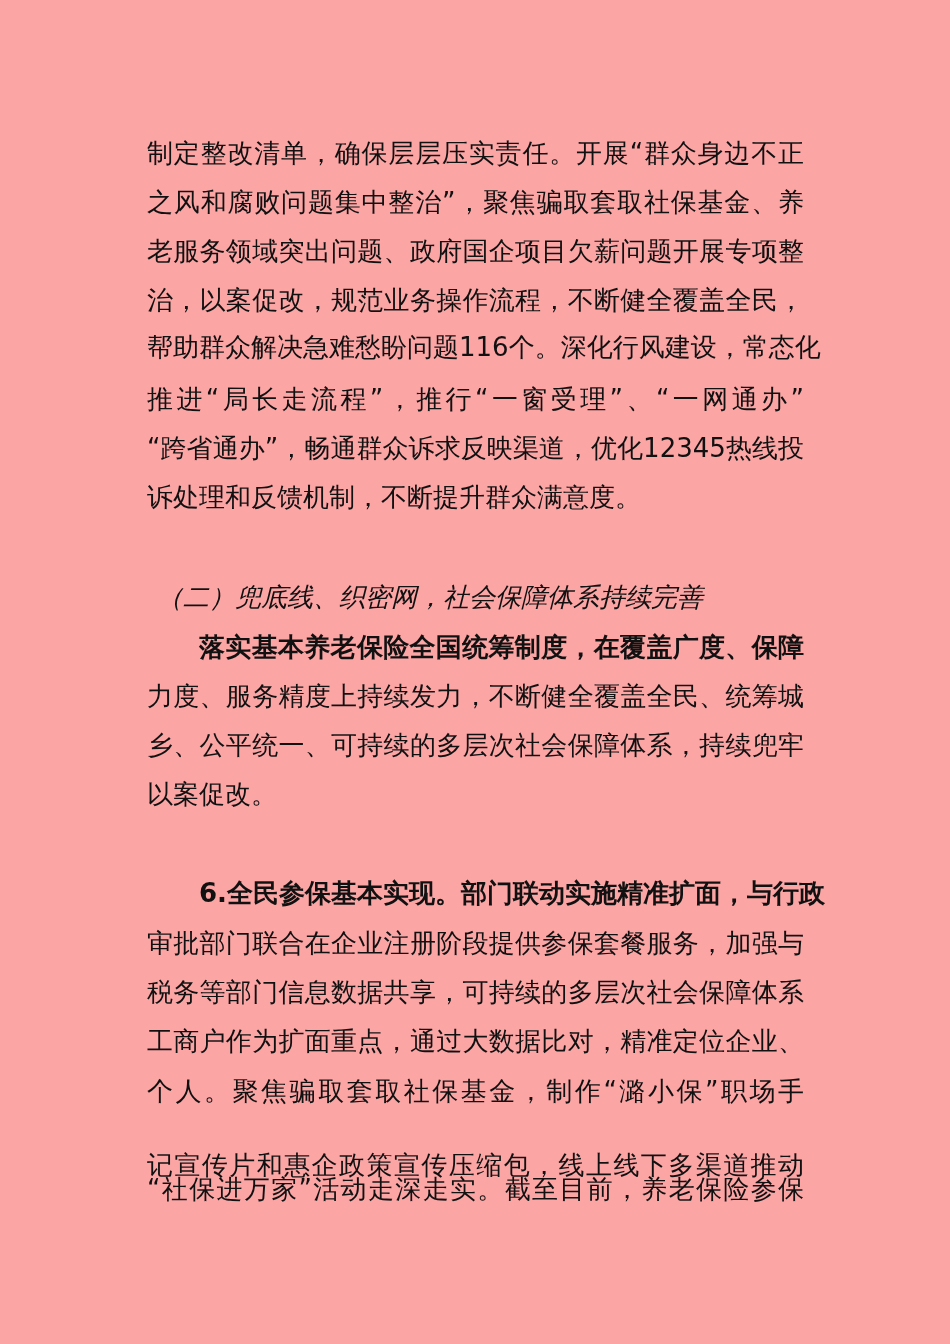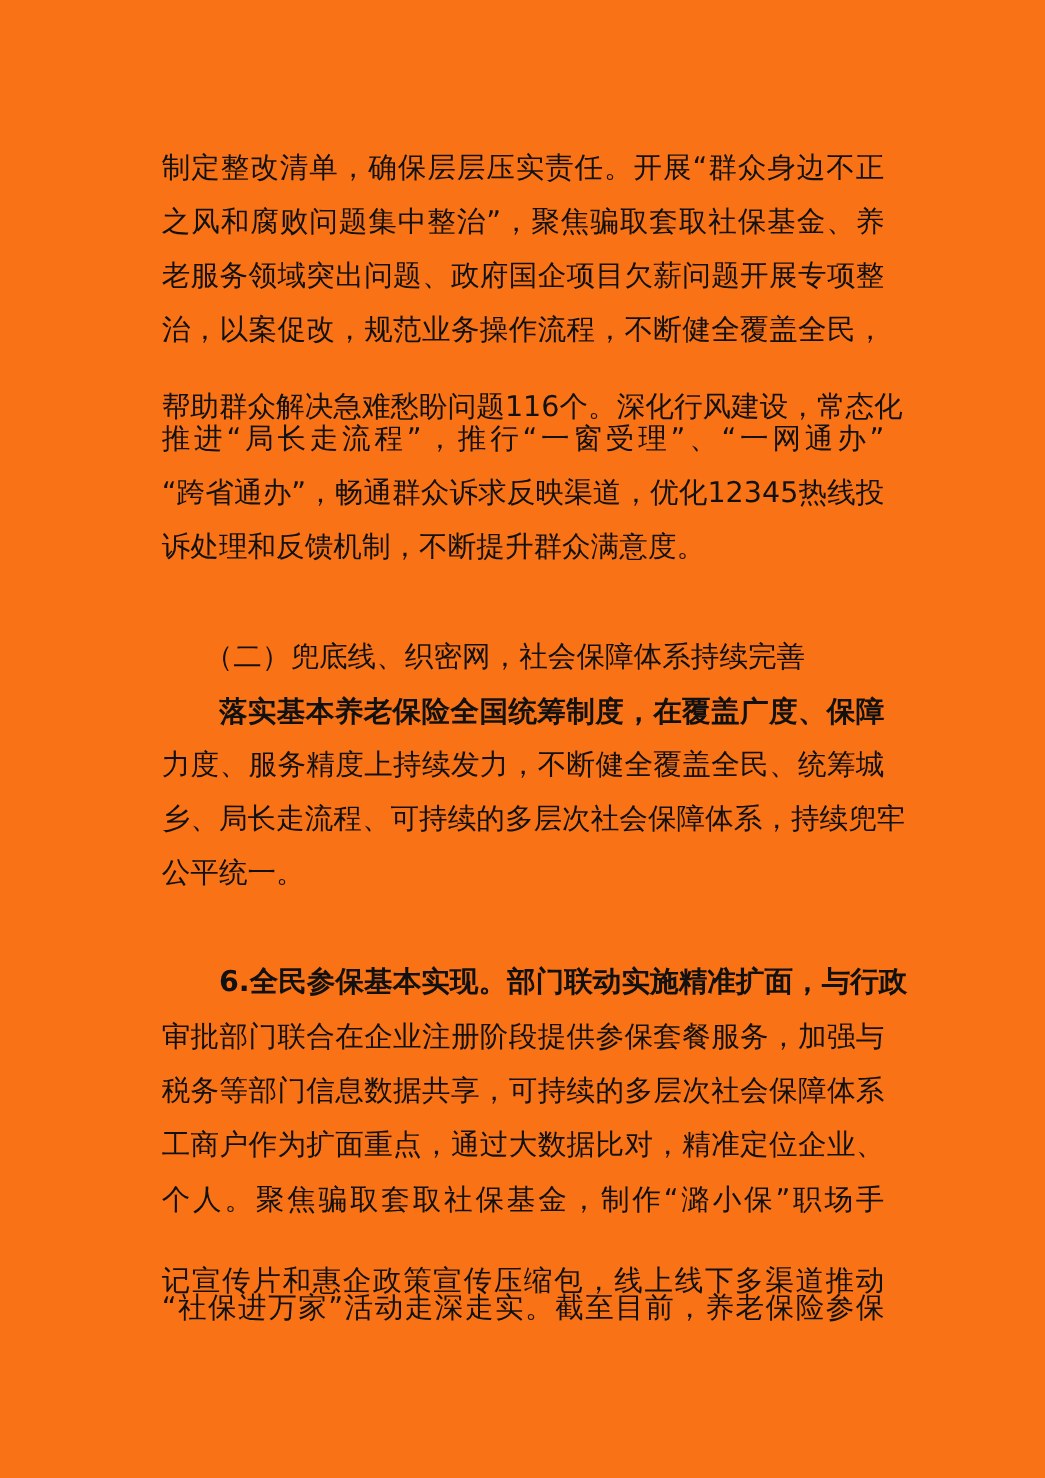--- a/index.html
+++ b/index.html
@@ -1,58 +1,58 @@
 <!DOCTYPE html>
 <html><head>
 <meta charset="utf-8">
 <style>
   html, body { margin: 0; padding: 0; background: #ffffff; }
   body { width: 950px; height: 1344px; position: relative; overflow: hidden; }
-  .page { position: absolute; left: 0; top: 0; width: 950px; height: 1344px; background: #f97316; }
+  .page { position: absolute; left: 0; top: 0; width: 950px; height: 1344px; background: #fca5a5; }
   .line {
     position: absolute;
     left: 147px;
     width: 657px;
     height: 34px;
     font-family: "DejaVu Sans", "Liberation Sans", sans-serif;
     font-size: 26px;
     line-height: 34px;
     color: #111111;
     white-space: nowrap;
     text-align: justify;
     text-align-last: justify;
     letter-spacing: 0;
   }
   .line.last { text-align-last: left; }
   .line.indent { left: 199px; width: 605px; font-weight: bold; }
-  .line.heading { left: 186px; width: 560px; text-align-last: left; }
+  .line.heading { left: 157px; width: 560px; text-align-last: left; font-style: italic; }
 </style>
 </head>
 <body>
 
 <div class="page">
 
   <div>
     <div class="line" style="top:136px">制定整改清单，确保层层压实责任。开展“群众身边不正</div>
     <div class="line" style="top:185px">之风和腐败问题集中整治”，聚焦骗取套取社保基金、养</div>
     <div class="line" style="top:234px">老服务领域突出问题、政府国企项目欠薪问题开展专项整</div>
     <div class="line" style="top:283px">治，以案促改，规范业务操作流程，不断健全覆盖全民，</div>
-    <div class="line" style="top:353px">帮助群众解决急难愁盼问题116个。深化行风建设，常态化</div>
+    <div class="line" style="top:330px">帮助群众解决急难愁盼问题116个。深化行风建设，常态化</div>
     <div class="line" style="top:382px">推进“局长走流程”，推行“一窗受理”、“一网通办”</div>
     <div class="line" style="top:431px">“跨省通办”，畅通群众诉求反映渠道，优化12345热线投</div>
     <div class="line last" style="top:480px">诉处理和反馈机制，不断提升群众满意度。</div>
   </div>
 
   <div class="line heading" style="top:580px">（二）兜底线、织密网，社会保障体系持续完善</div>
 
   <div>
     <div class="line indent" style="top:630px">落实基本养老保险全国统筹制度，在覆盖广度、保障</div>
     <div class="line" style="top:679px">力度、服务精度上持续发力，不断健全覆盖全民、统筹城</div>
-    <div class="line" style="top:728px">乡、局长走流程、可持续的多层次社会保障体系，持续兜牢</div>
-    <div class="line last" style="top:777px">公平统一。</div>
+    <div class="line" style="top:728px">乡、公平统一、可持续的多层次社会保障体系，持续兜牢</div>
+    <div class="line last" style="top:777px">以案促改。</div>
   </div>
 
   <div>
     <div class="line indent" style="top:876px">6.全民参保基本实现。部门联动实施精准扩面，与行政</div>
     <div class="line" style="top:926px">审批部门联合在企业注册阶段提供参保套餐服务，加强与</div>
     <div class="line" style="top:975px">税务等部门信息数据共享，可持续的多层次社会保障体系</div>
     <div class="line" style="top:1024px">工商户作为扩面重点，通过大数据比对，精准定位企业、</div>
     <div class="line" style="top:1074px">个人。聚焦骗取套取社保基金，制作“潞小保”职场手</div>
     <div class="line" style="top:1148px">记宣传片和惠企政策宣传压缩包，线上线下多渠道推动</div>
     <div class="line" style="top:1172px">“社保进万家”活动走深走实。截至目前，养老保险参保</div>

